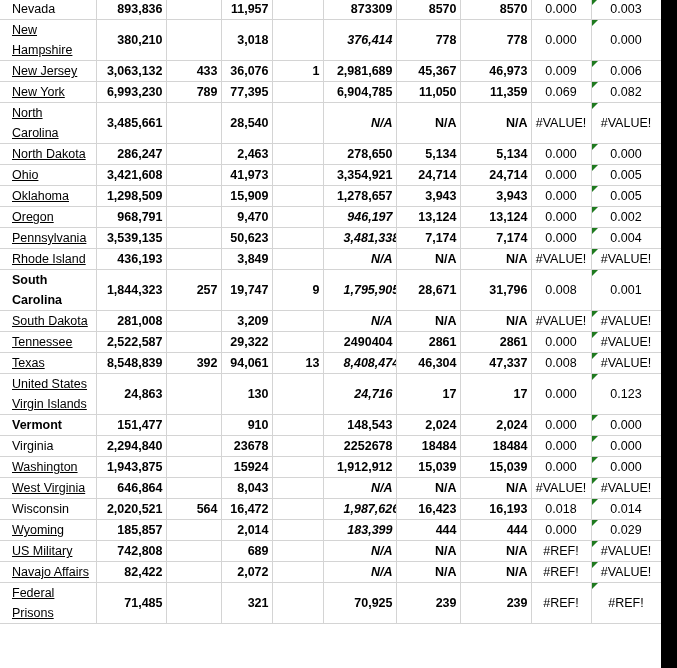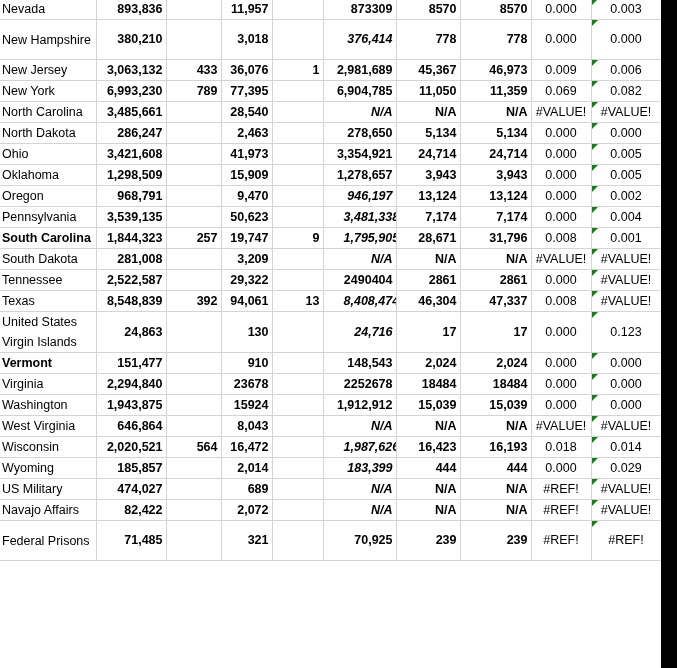--- a/index.html
+++ b/index.html
@@ -3,22 +3,22 @@
 <meta charset="utf-8">
 <style>
   html, body { margin:0; padding:0; background:#ffffff; }
   body { width:677px; height:668px; overflow:hidden; position:relative;
          font-family:"Liberation Sans","DejaVu Sans",sans-serif; font-size:12.5px; color:#000; }
   .sheet { position:absolute; left:0; top:-1px; width:661px; border-collapse:collapse; table-layout:fixed; }
   .sheet td { border-right:1px solid #d4d4d4; border-bottom:1px solid #d4d4d4; padding:0 3px;
               white-space:nowrap; overflow:hidden; position:relative; height:19px; line-height:19px;
               text-align:right; font-weight:bold; }
   .sheet tr.tall td { height:39px; }
-  .sheet td.name { text-align:left; font-weight:normal; white-space:normal; line-height:20px; padding-left:2px; }
-  .sheet td.name span.u { }
+  .sheet td.name { text-align:left; font-weight:normal; white-space:normal; line-height:20px; padding-left:12px; }
+  .sheet td.name span.u { text-decoration:underline; }
   .sheet td.name span.b { font-weight:bold; }
   .sheet td.it { font-style:italic;padding-left:20px; }
   .sheet td.nb { font-weight:normal;text-align:center; }
   .sheet td.ctr { text-align:center; font-weight:normal; }
   .flag { position:absolute; left:0; top:0; width:0; height:0;
           border-top:6px solid #1f7a1f; border-right:6px solid transparent; }
   .scrollbar { position:absolute; left:661px; top:0; width:16px; height:668px; background:#000; }
 </style>
 </head>
 <body>
@@ -151,20 +151,32 @@
     <td></td>
     <td>50,623</td>
     <td></td>
     <td class="it">3,481,338</td>
     <td>7,174</td>
     <td>7,174</td>
     <td class="nb">0.000</td>
     <td class="nb"><span class="flag"></span>0.004</td>
   </tr>
       <tr>
+    <td class="name"><span class="u">Rhode Island</span></td>
+    <td>436,193</td>
+    <td></td>
+    <td>3,849</td>
+    <td></td>
+    <td class="it">N/A</td>
+    <td>N/A</td>
+    <td>N/A</td>
+    <td class="nb">#VALUE!</td>
+    <td class="nb"><span class="flag"></span>#VALUE!</td>
+  </tr>
+      <tr>
     <td class="name"><span class="b">South Carolina</span></td>
     <td>1,844,323</td>
     <td>257</td>
     <td>19,747</td>
     <td>9</td>
     <td class="it">1,795,905</td>
     <td>28,671</td>
     <td>31,796</td>
     <td class="nb">0.008</td>
     <td class="nb"><span class="flag"></span>0.001</td>
@@ -284,21 +296,21 @@
     <td>2,014</td>
     <td></td>
     <td class="it">183,399</td>
     <td>444</td>
     <td>444</td>
     <td class="nb">0.000</td>
     <td class="nb"><span class="flag"></span>0.029</td>
   </tr>
       <tr>
     <td class="name"><span class="u">US Military</span></td>
-    <td>474,027</td>
+    <td>742,808</td>
     <td></td>
     <td>689</td>
     <td></td>
     <td class="it">N/A</td>
     <td>N/A</td>
     <td>N/A</td>
     <td class="nb">#REF!</td>
     <td class="nb"><span class="flag"></span>#VALUE!</td>
   </tr>
       <tr>

